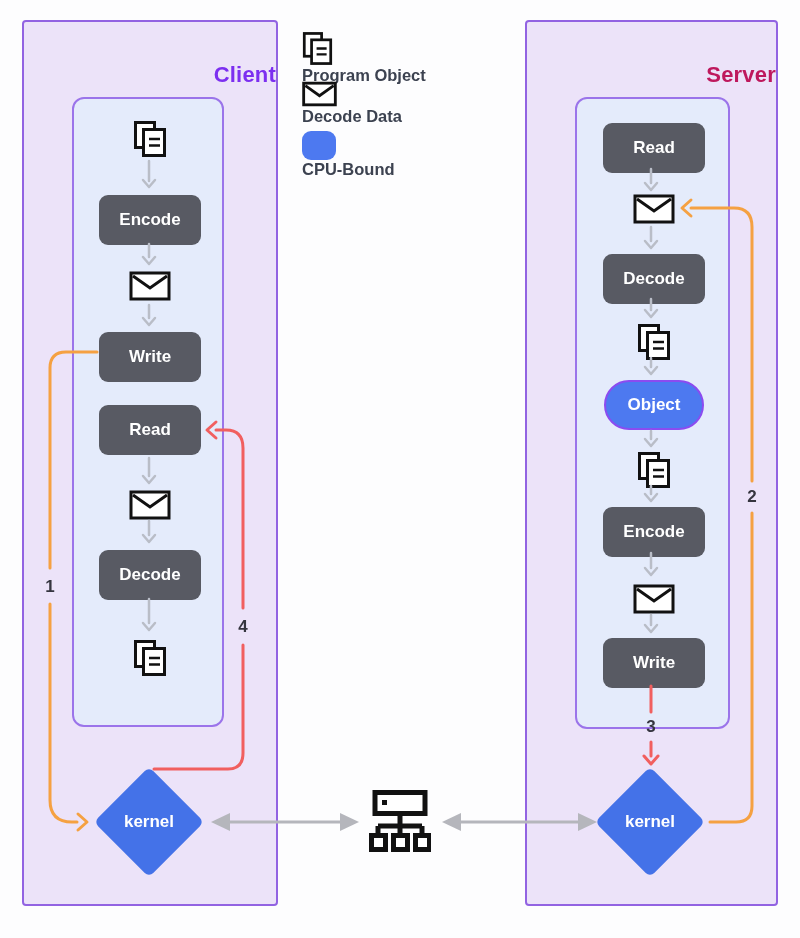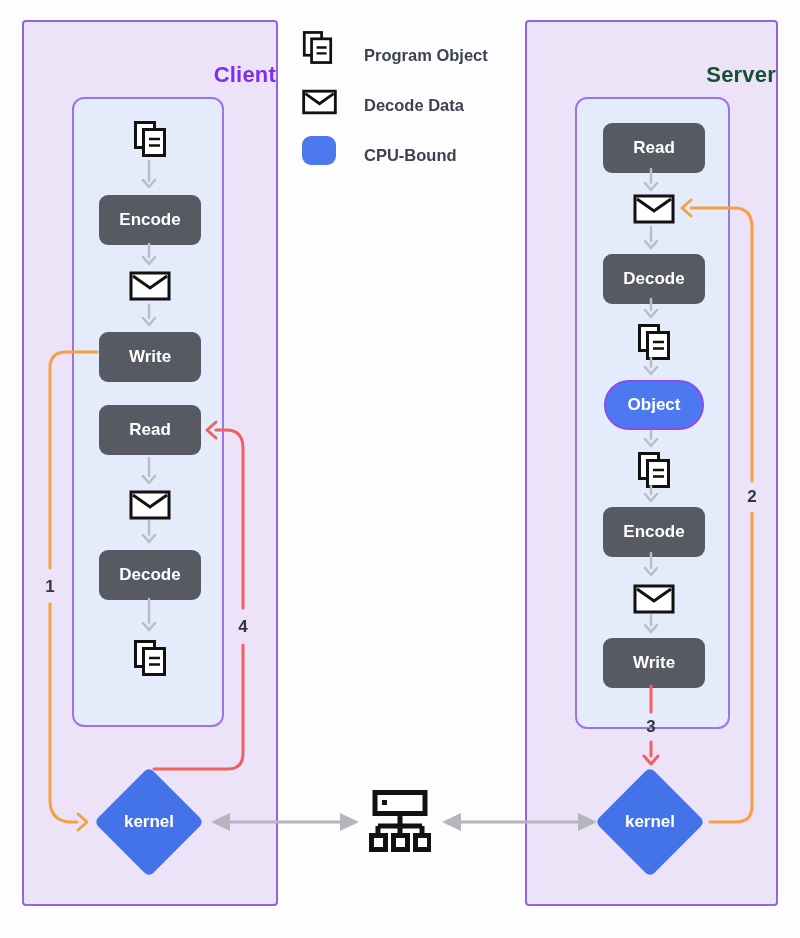--- a/index.html
+++ b/index.html
@@ -36,21 +36,21 @@
                   align-items:center; justify-content:center; color:#fff;
                   font-size:17px; font-weight:bold; }
 
   .overlay { position:absolute; left:0; top:0; width:800px; height:938px;
              pointer-events:none; z-index:5; }
 
   .flow-number { position:absolute; z-index:6; font-size:17px; font-weight:bold;
                  color:#35353f; transform:translate(-50%,-50%); }
 
   .legend { position:absolute; left:302px; top:31px; z-index:4; }
-  .legend-row { display:flex; align-items:flex-end; height:34px; margin-bottom:16px; }
+  .legend-row { display:flex; align-items:flex-start; height:34px; margin-bottom:16px;flex-direction:column; }
   .legend-icon { width:36px; display:flex; justify-content:flex-start; align-items:center;
                  margin-right:26px; line-height:0; }
   .legend-label { font-size:16.5px; font-weight:bold; color:#3c4250; }
 
   .network-icon { position:absolute; left:369px; top:789px; z-index:4; line-height:0; }
 </style>
 </head>
 <body>
 
 <div class="canvas">
@@ -90,21 +90,21 @@
           <path d="M16,19 H27 M16,25.5 H27" stroke="#111" stroke-width="2.5" fill="none"></path>
         </svg>
       </span>
     </div>
 
     <div class="kernel-diamond" style="left: 86px; top: 761px; background-color: rgb(68, 114, 232);"></div>
     <div class="kernel-label" style="left:86px; top:761px;">kernel</div>
   </section>
 
   <section class="panel" id="server-panel">
-    <h2 class="panel-title" style="color: #14532d;">Server</h2>
+    <h2 class="panel-title" style="color: #be185d;">Server</h2>
 
     <div class="flow-box">
       <div class="step" style="left: 26px; top: 24px; background-color: rgb(88, 90, 99);">Read</div>
       <span class="icon-slot" style="left:56px; top:95px;">
         <svg width="42" height="30" viewBox="0 0 42 30">
           <rect x="2" y="2" width="38" height="26" fill="#ffffff" stroke="#111" stroke-width="3"></rect>
           <path d="M4,5 L21,17 L38,5" fill="none" stroke="#111" stroke-width="3"></path>
         </svg>
       </span>
       <div class="step" style="left: 26px; top: 155px; background-color: rgb(88, 90, 99);">Decode</div>

